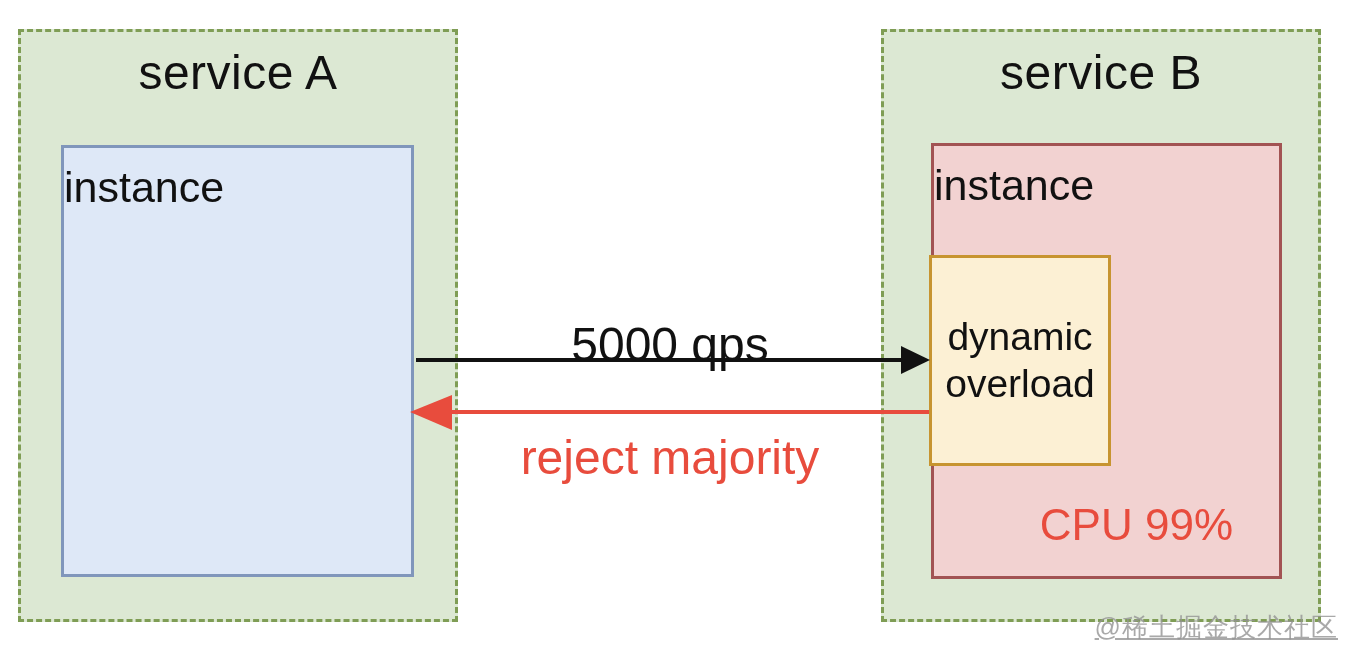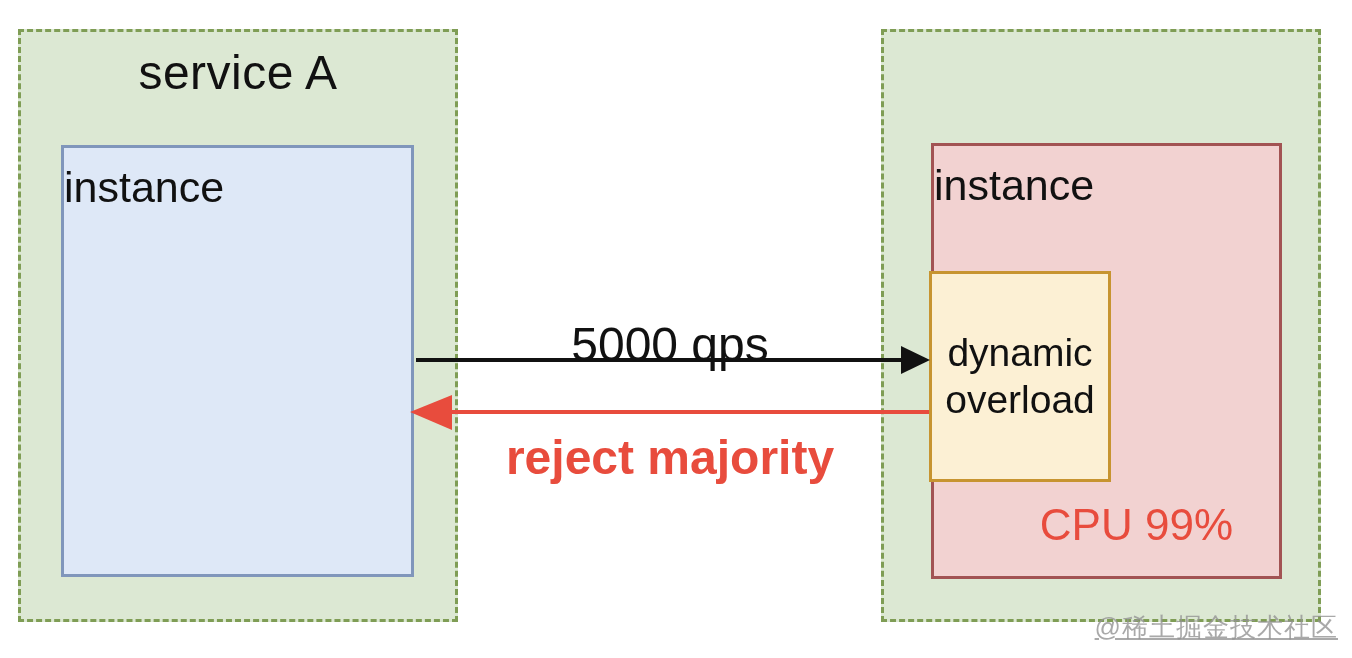--- a/index.html
+++ b/index.html
@@ -69,21 +69,20 @@
     border: 3px solid #c79430;
     box-sizing: border-box;
     display: flex;
     align-items: center;
     justify-content: center;
     text-align: center;
     font-size: 39px;
     line-height: 1.2;
     color: #111111;
     z-index: 3;
-    margin-top: 16px;
   }
   .overload .overload-text { padding: 0 6px; }
   .cpu {
     position: absolute;
     right: 46px;
     bottom: 26px;
     font-size: 44px;
     color: #e84c3d;
     white-space: nowrap;
   }
@@ -99,21 +98,21 @@
   .arrow-label {
     position: absolute;
     left: 470px;
     width: 400px;
     text-align: center;
     font-size: 48px;
     z-index: 5;
     white-space: nowrap;
   }
   #lblRequest { top: 297px; color: #111111; margin-top: 20px; }
-  #lblReject  { top: 430px; color: #e84c3d; font-weight: bold; }
+  #lblReject  { top: 430px; color: #e84c3d; }
   .watermark {
     position: absolute;
     right: 14px;
     bottom: 13px;
     font-size: 26px;
     letter-spacing: 1px;
     color: rgba(148, 148, 148, 0.8);
     z-index: 6;
     text-decoration: underline;
   }
@@ -124,20 +123,21 @@
 <div class="canvas">
 
   <div class="service" id="svcA">
     <div class="svc-title">service A</div>
     <div class="instance" id="instA">
       <div class="inst-title">instance</div>
     </div>
   </div>
 
   <div class="service" id="svcB">
+    <div class="svc-title">service B</div>
     <div class="instance" id="instB">
       <div class="inst-title">instance</div>
       <div class="cpu">CPU 99%</div>
     </div>
   </div>
 
   <div class="overload">
     <div class="overload-text">dynamic overload</div>
   </div>
 

